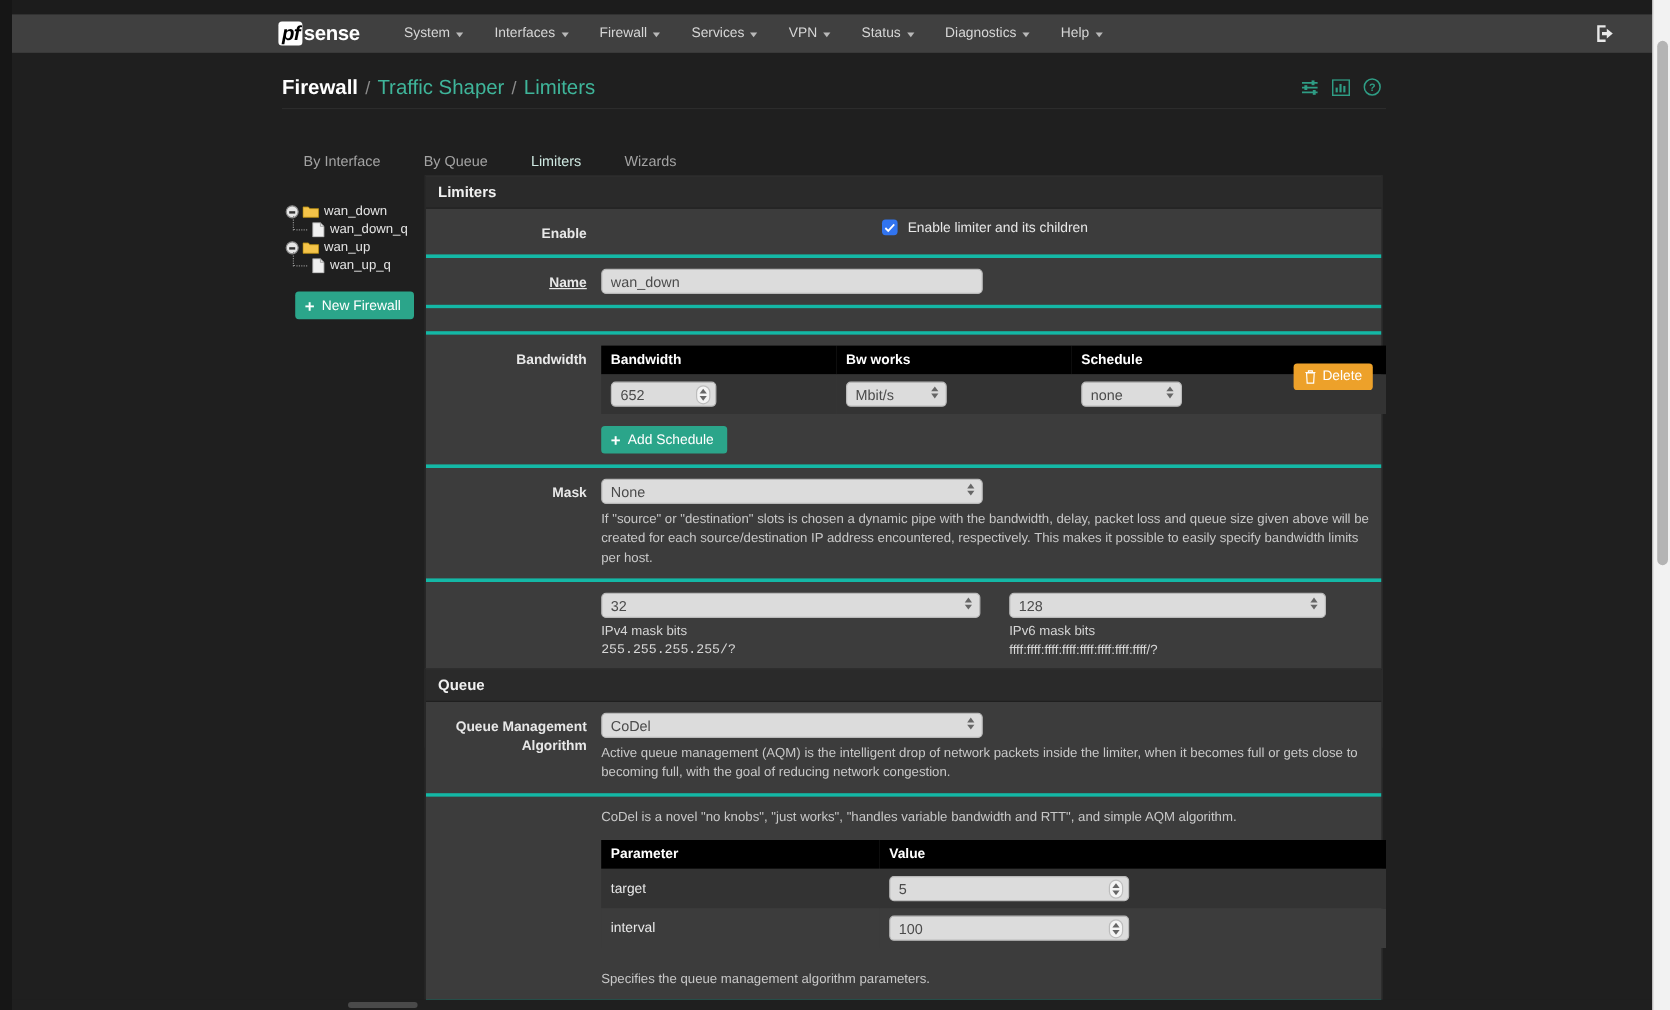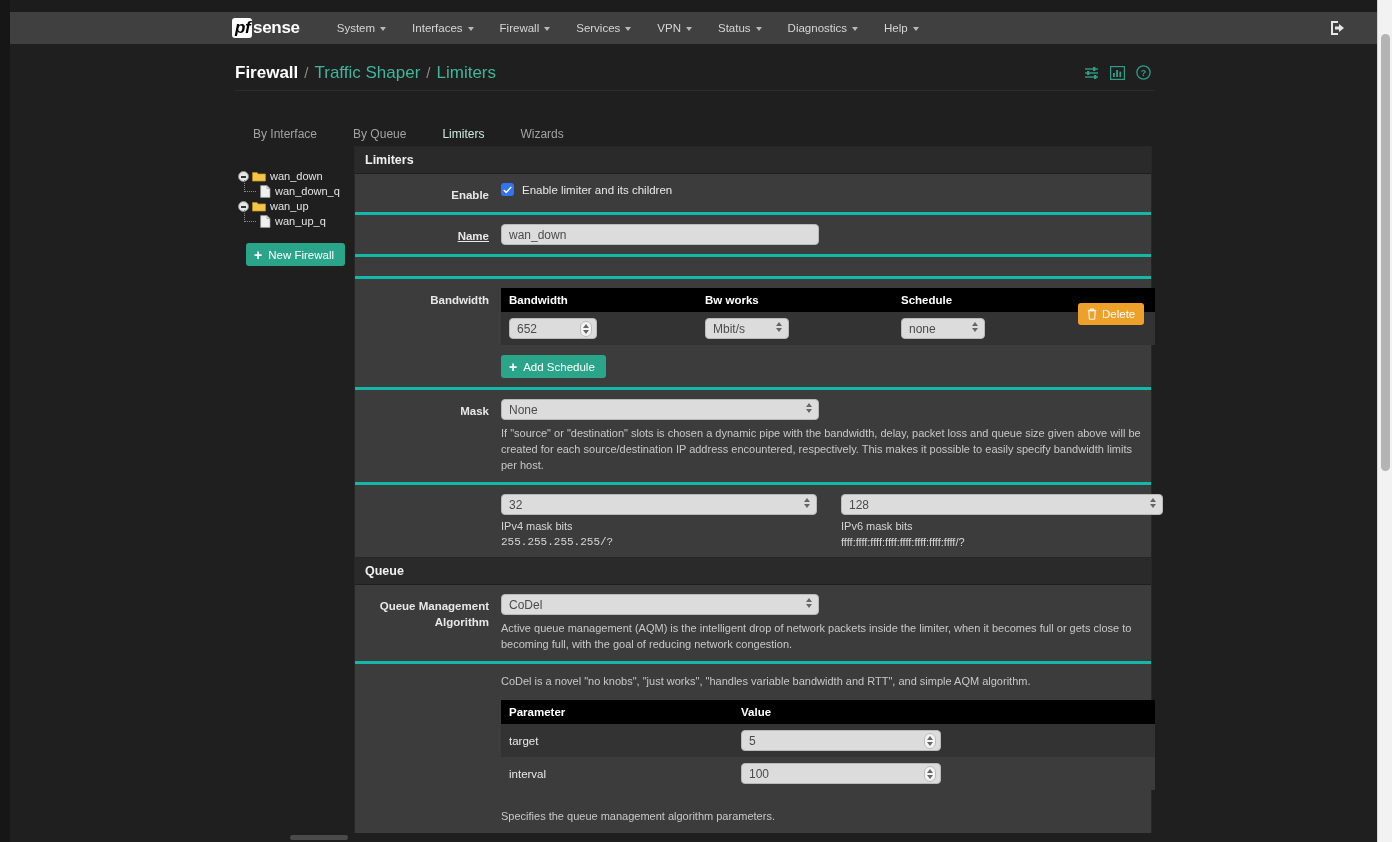--- a/index.html
+++ b/index.html
@@ -214,21 +214,21 @@
     font-family: "Liberation Sans", sans-serif;
   }
   .btn-add {
     background: #2ba58a; color: #fff; border: none; border-radius: 3px;
     font-size: 11.5px; height: 23px; padding: 0 11px 0 8px; cursor: pointer;
     display: inline-flex; align-items: center; gap: 6px; margin-top: 10px;
     font-family: "Liberation Sans", sans-serif;
   }
 
   
-  .cbox-wrap { display: flex; align-items: center; gap: 8px; }
+  .cbox-wrap { display: flex; align-items: center; gap: 8px; justify-content: center; }
   .cbox {
     width: 13px; height: 13px; border-radius: 3px; background: #3174f0;
     position: relative; cursor: pointer; flex: 0 0 auto;
   }
   .cbox svg { position: absolute; left: 2px; top: 2.5px; }
   .cbox-lbl { color: #e8e8e8; font-size: 11.5px; }
 
   .mask-grid { display: flex; gap: 24px; }
   .mask-col { width: 316px; }
   .mask-note { color: #d6d6d6; font-size: 11px; line-height: 15px; margin-top: 4px; }
@@ -479,21 +479,21 @@
                 <span>32</span>
                 <span class="arrows">
                   <span class="ar-up"></span>
                     <span class="ar-dn"></span>
                 </span>
               </span>
               <div class="mask-note">IPv4 mask bits</div>
               <div class="mask-note" style="margin-top:1px;font-family:Liberation Mono, monospace;">255.255.255.255/?</div>
             </div>
             <div class="mask-col">
-              <span class="sel" style="width:322px;align-items:center;">
+              <span class="sel" style="width:264px;align-items:center;">
                 <span>128</span>
                 <span class="arrows">
                   <span class="ar-up"></span>
                     <span class="ar-dn"></span>
                 </span>
               </span>
               <div class="mask-note">IPv6 mask bits</div>
               <div class="mask-note" style="margin-top:1px;">ffff:ffff:ffff:ffff:ffff:ffff:ffff:ffff/?</div>
             </div>
           </div>

